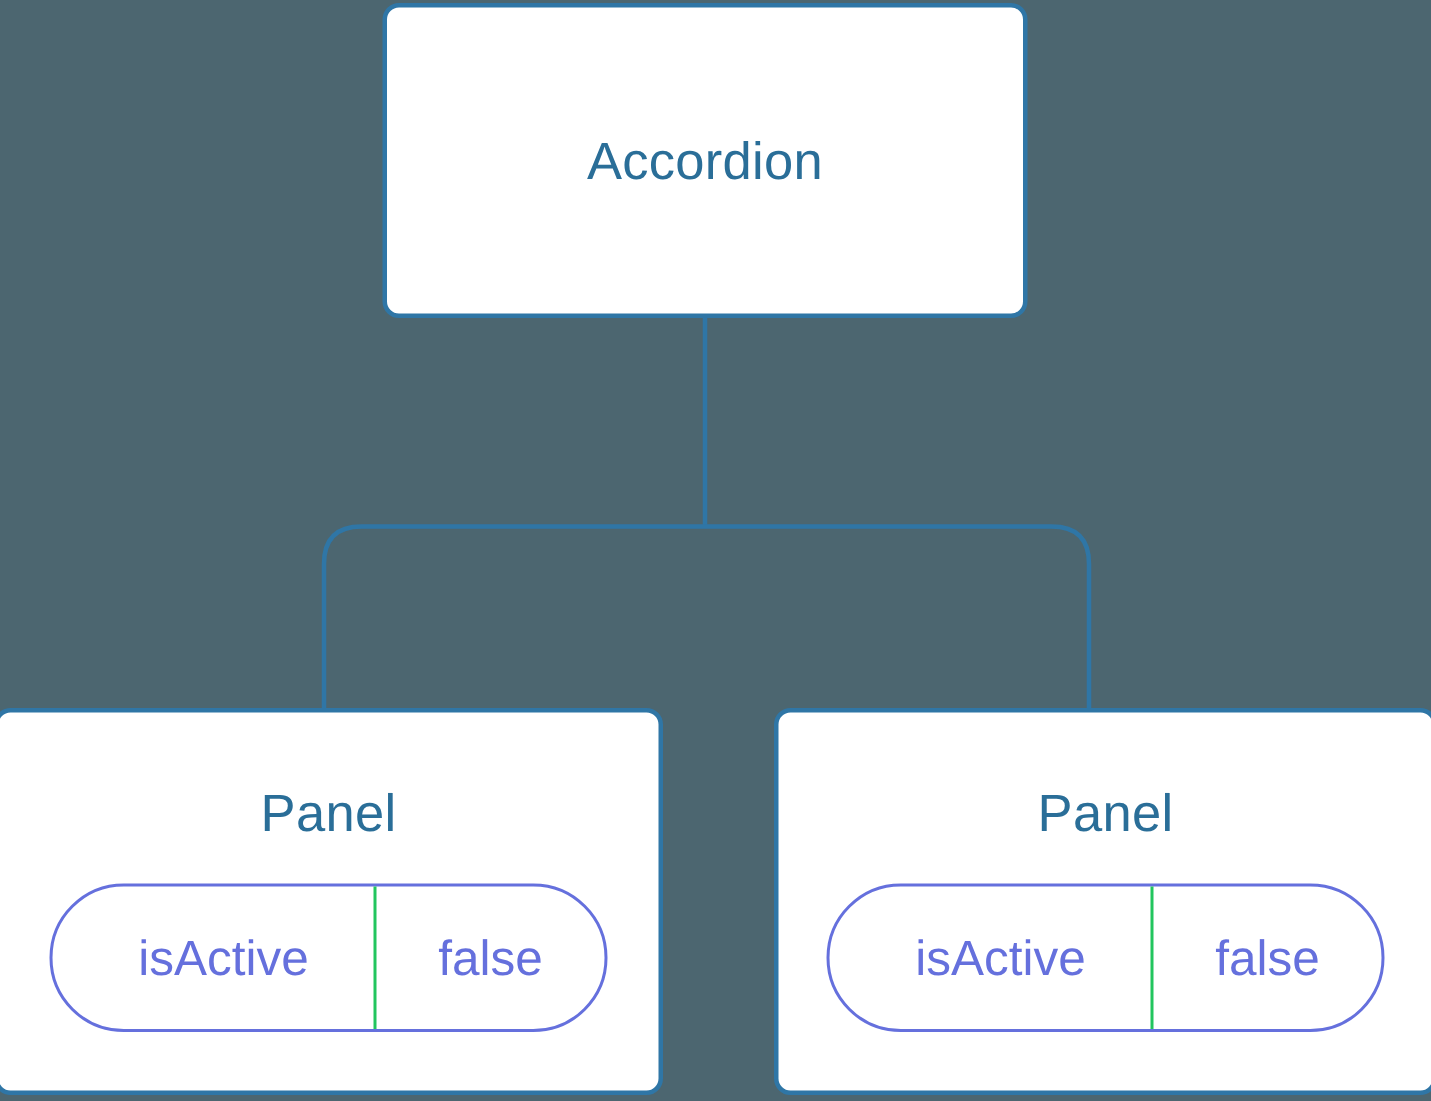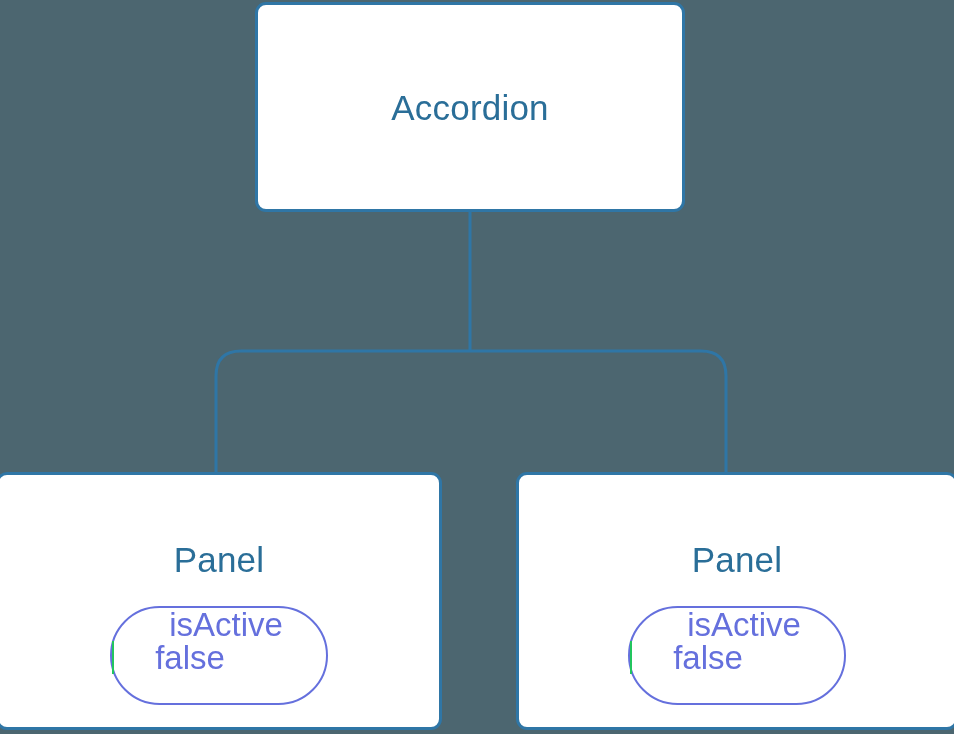--- a/index.html
+++ b/index.html
@@ -60,34 +60,33 @@
 
   .node-title {
     color: #2a6e98;
     font-size: 35px;
     line-height: 1;
     letter-spacing: 0.2px;
     white-space: nowrap;
   }
   .node-left .node-title,
   .node-right .node-title {
-    margin-top: 67px;
+    margin-top: 50px;
   }
 
   
   .prop-pill {
     margin-top: 29px;
     height: 99px;
     border: 2px solid #6570dd;
     border-radius: 60px;
     box-sizing: border-box;
     display: flex;
     align-items: stretch;
     background: #ffffff;
-    flex-direction: column;
   }
   .prop-key,
   .prop-value {
     display: flex;
     align-items: center;
     justify-content: center;
     color: #6570dd;
     font-size: 33px;
     line-height: 1;
     white-space: nowrap;

